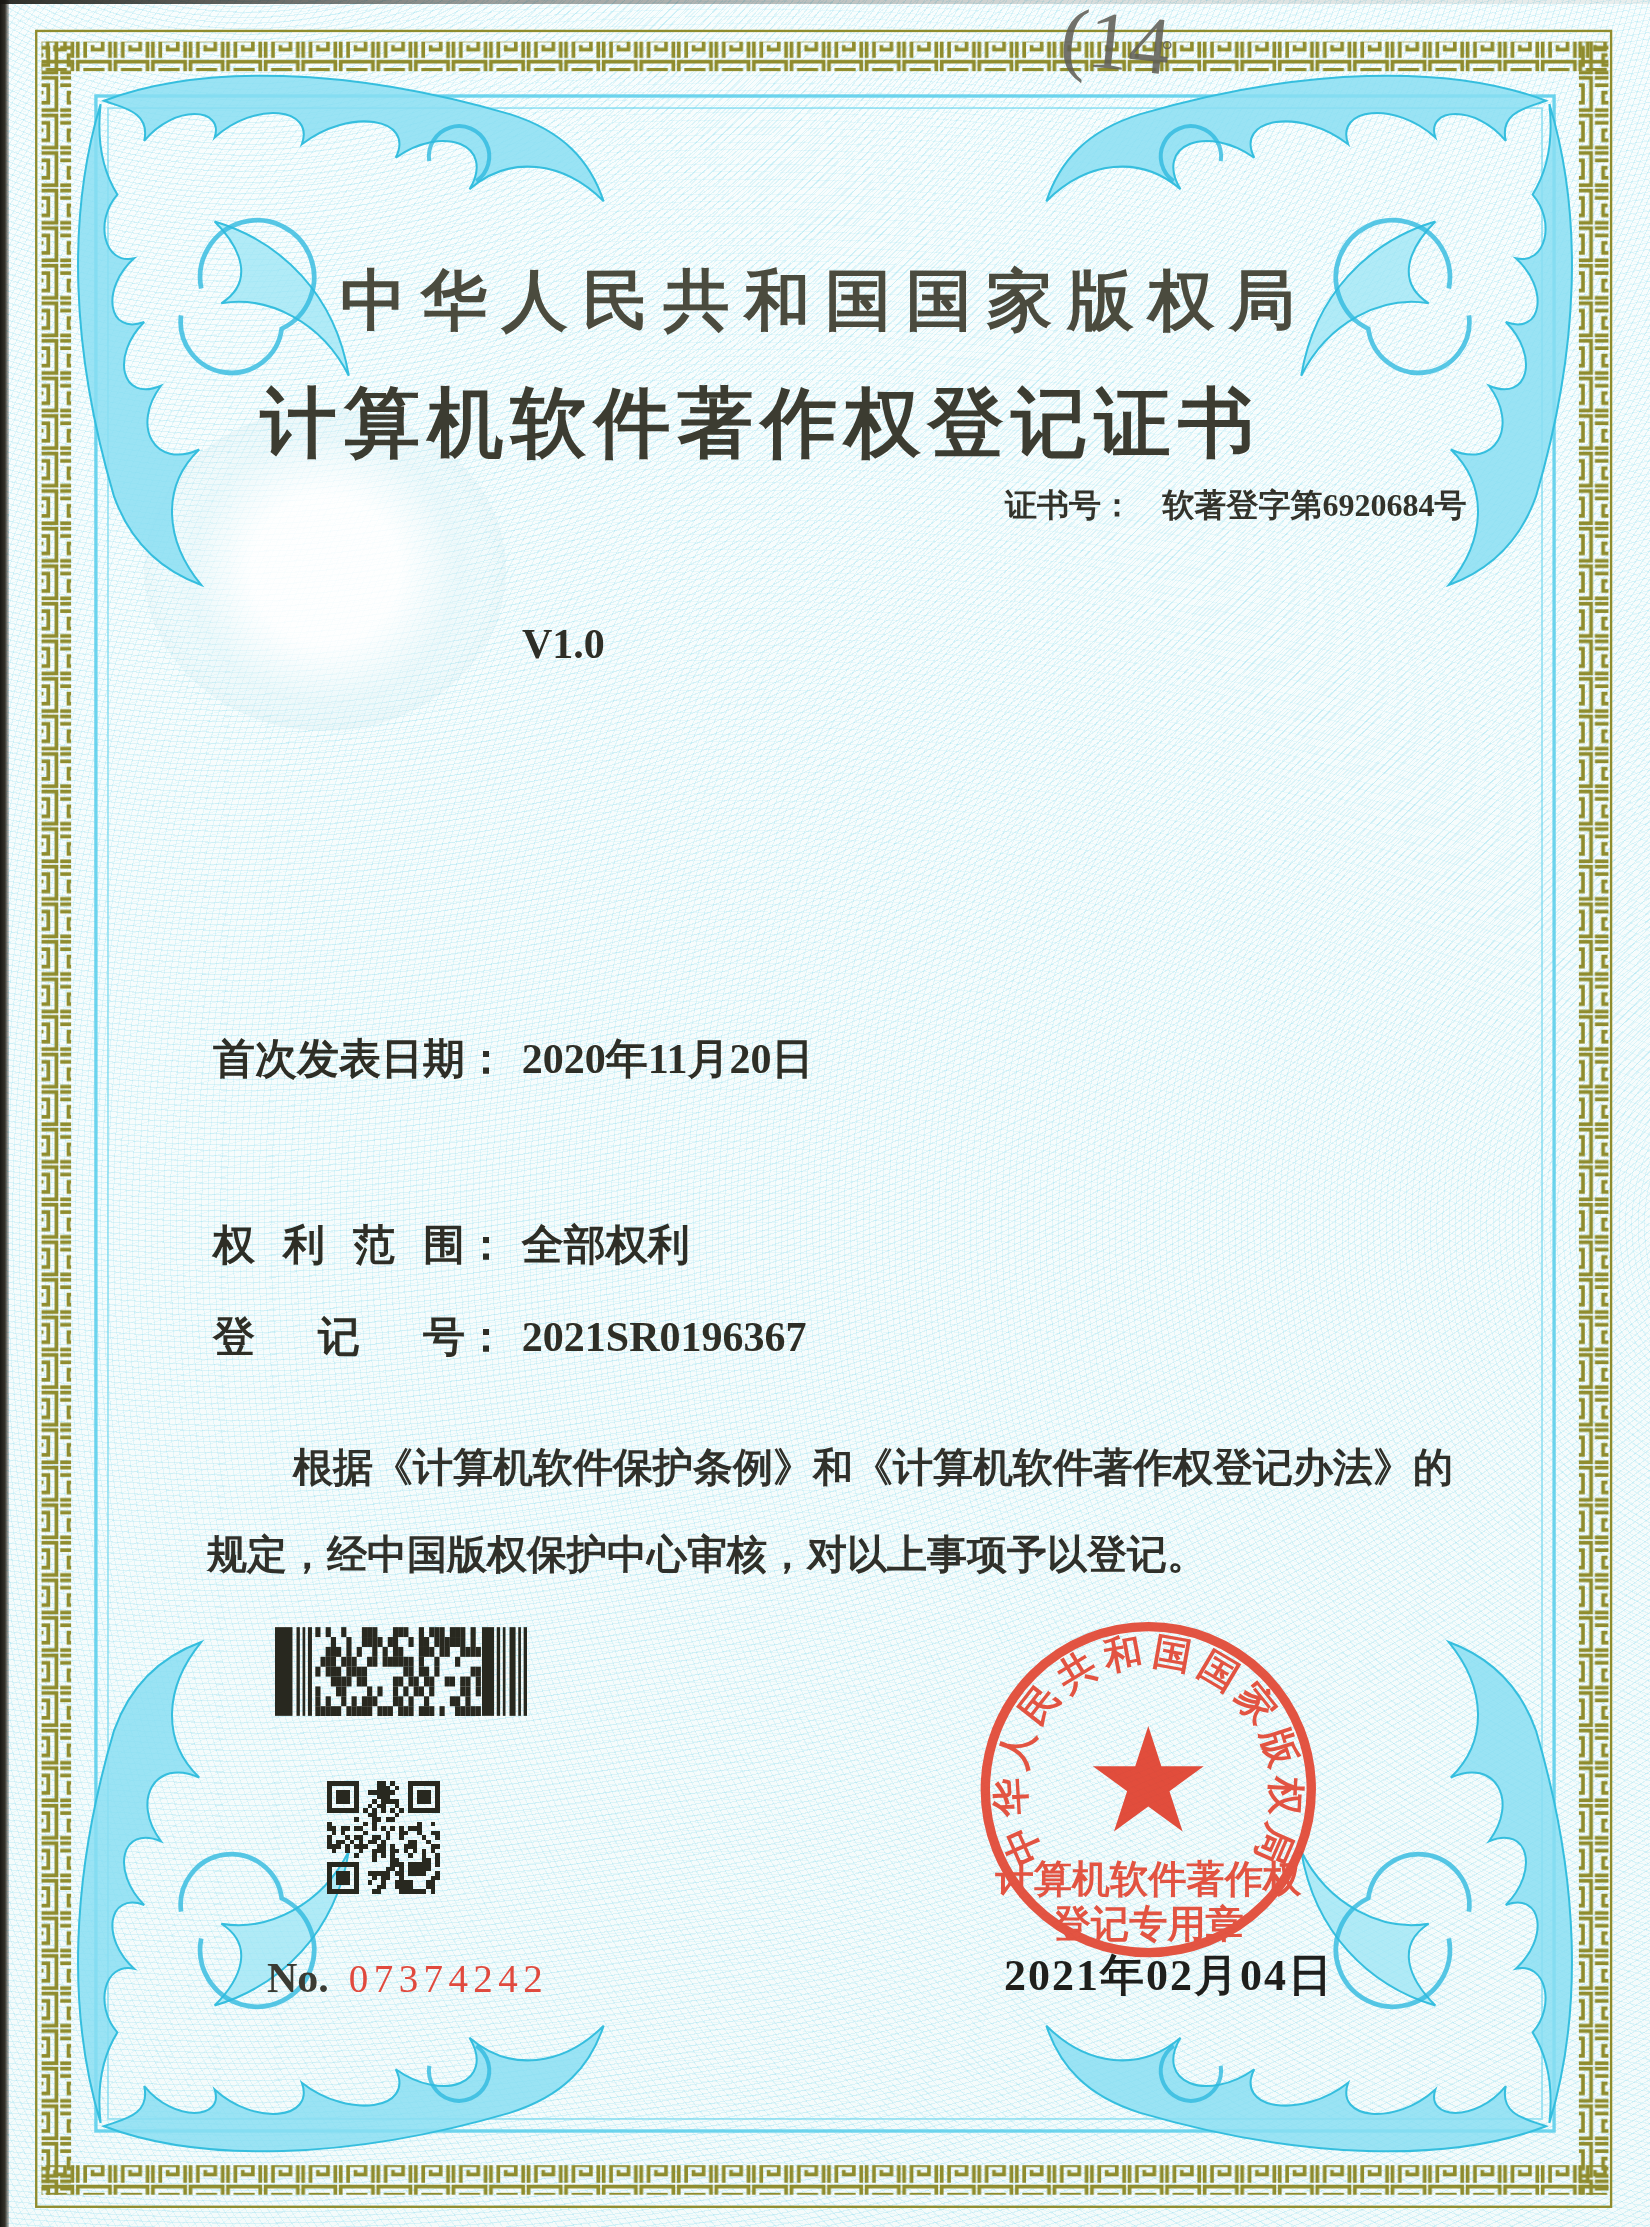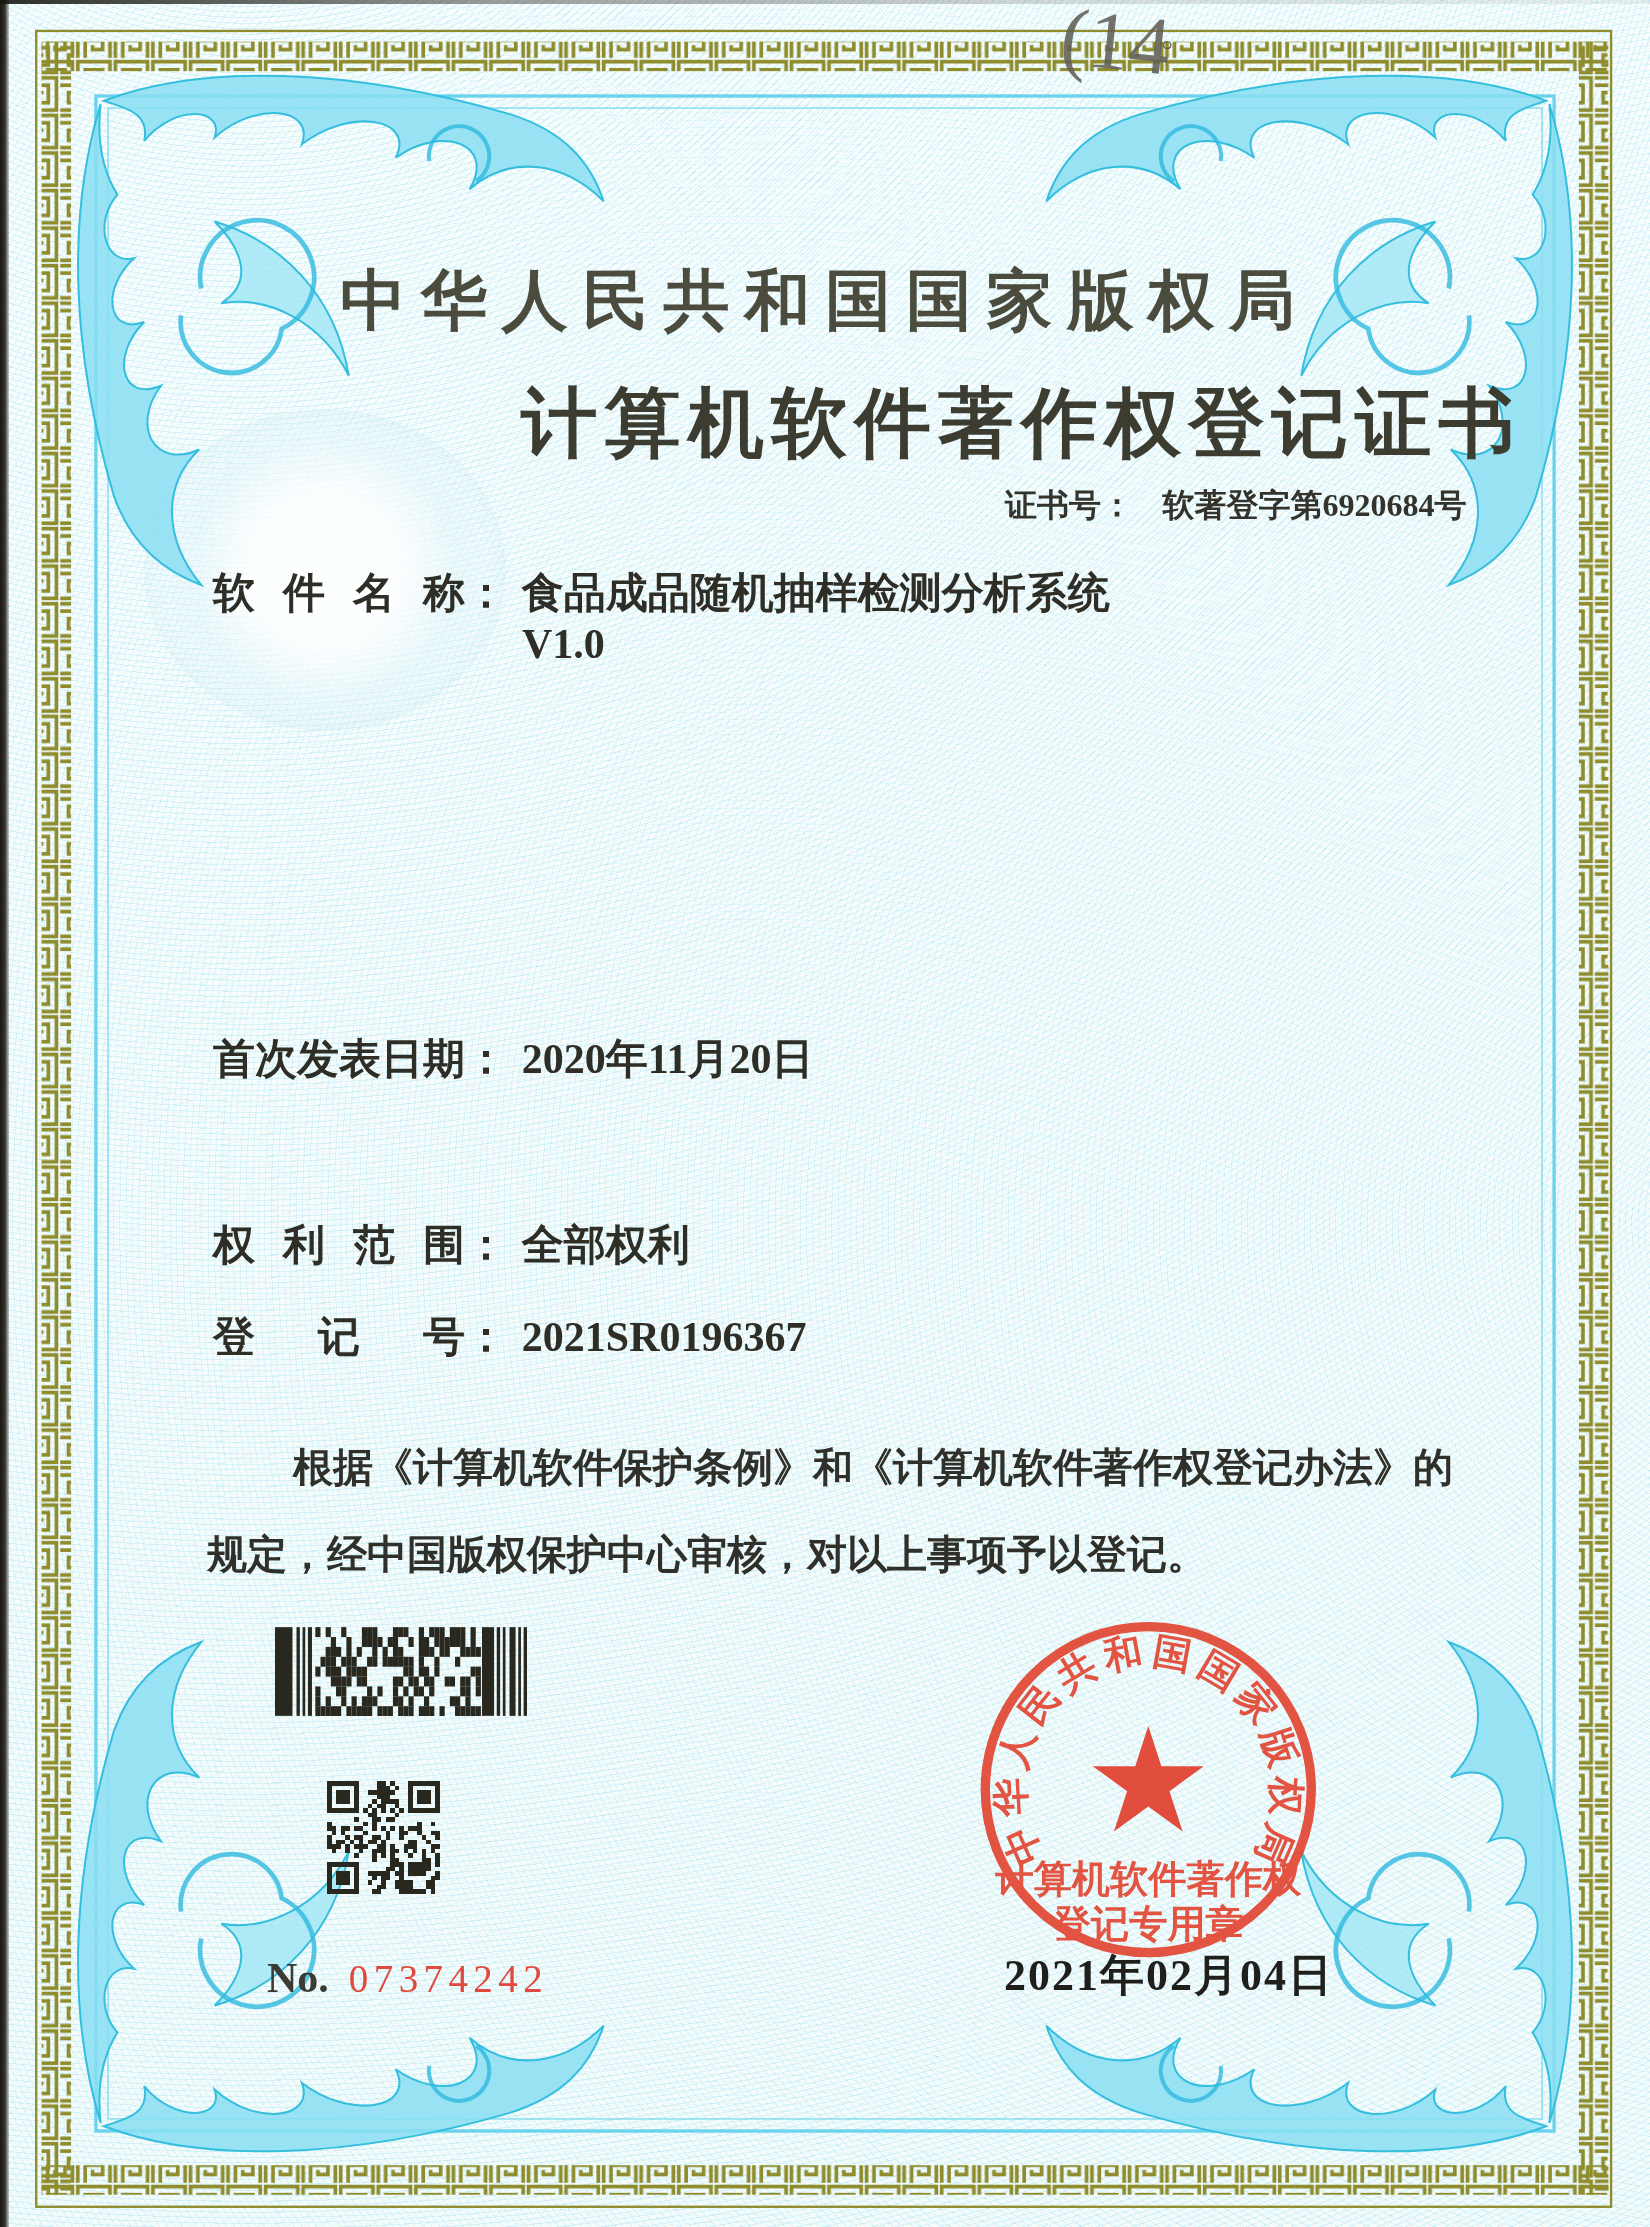--- a/index.html
+++ b/index.html
@@ -21,21 +21,21 @@
   .edge-left{left:0;top:0;width:8.7px;height:2227px;
     background:linear-gradient(90deg,#191813 0%,#34322a 55%,rgba(60,58,50,.25) 100%);}
   .edge-top{left:0;top:0;width:1650px;height:4px;
     background:linear-gradient(90deg,rgba(25,24,18,.9) 0%,rgba(45,44,38,.45) 30%,rgba(70,68,60,.18) 65%,rgba(80,78,70,.08) 100%);}
   .emboss{left:144px;top:409px;width:362px;height:322px;border-radius:50%;
     background:radial-gradient(circle, rgba(255,255,255,.85) 0 30%, rgba(225,244,248,.45) 55%, rgba(240,250,252,0) 72%);
     box-shadow:inset 0 0 27px rgba(190,225,235,.35);}
   
   .authority{left:0;top:256px;width:1650px;text-align:center;
     font-size:66px;font-weight:800;letter-spacing:14.8px;color:#4b4b3e;}
-  .cert-title{left:0;top:373px;width:1522px;text-align:right;
+  .cert-title{left:0;top:373px;width:1522px;text-align:center;
     font-size:76px;font-weight:800;letter-spacing:7.4px;color:#3c3c31;}
   .certno{left:1005px;top:484px;font-size:32px;font-weight:700;color:#33332b;white-space:nowrap;}
   .certno .certno-value{margin-left:29.5px;}
   .row{left:213px;font-size:42px;color:#2e2e26;white-space:nowrap;}
   .flabel{display:inline-block;width:252px;font-weight:700;
     text-align:justify;text-align-last:justify;text-justify:inter-character;}
   .fcolon{font-weight:700;}
   .fvalue{margin-left:14.8px;font-weight:600;}
   .v2{left:522px;font-size:42px;font-weight:600;color:#2e2e26;}
   .stmt{font-size:40px;font-weight:600;color:#30302a;white-space:nowrap;}
@@ -95,23 +95,20 @@
   <div class="abs pencil pencil-mark">(14</div>
   <div class="abs pencil pencil-dot">。</div>
 
   <div class="abs authority" style="z-index:3;">中华人民共和国国家版权局</div>
   <div class="abs cert-title" style="z-index:3;">计算机软件著作权登记证书</div>
 
   <div class="abs certno" style="z-index:3;">
     <span>证书号：</span><span class="certno-value">软著登字第6920684号</span>
   </div>
 
-  <div class="abs row" style="top:565px;z-index:3;">
-    <span class="flabel">软件名称</span><span class="fcolon">：</span><span class="fvalue">食品成品随机抽样检测分析系统</span>
-  </div>
   <div class="abs v2" style="top:620px;z-index:3;">V1.0</div>
 
 
 
   <div class="abs row" style="top:1031px;z-index:3;">
     <span class="flabel">首次发表日期</span><span class="fcolon">：</span><span class="fvalue">2020年11月20日</span>
   </div>
 
 
   <div class="abs row" style="top:1217px;z-index:3;">

